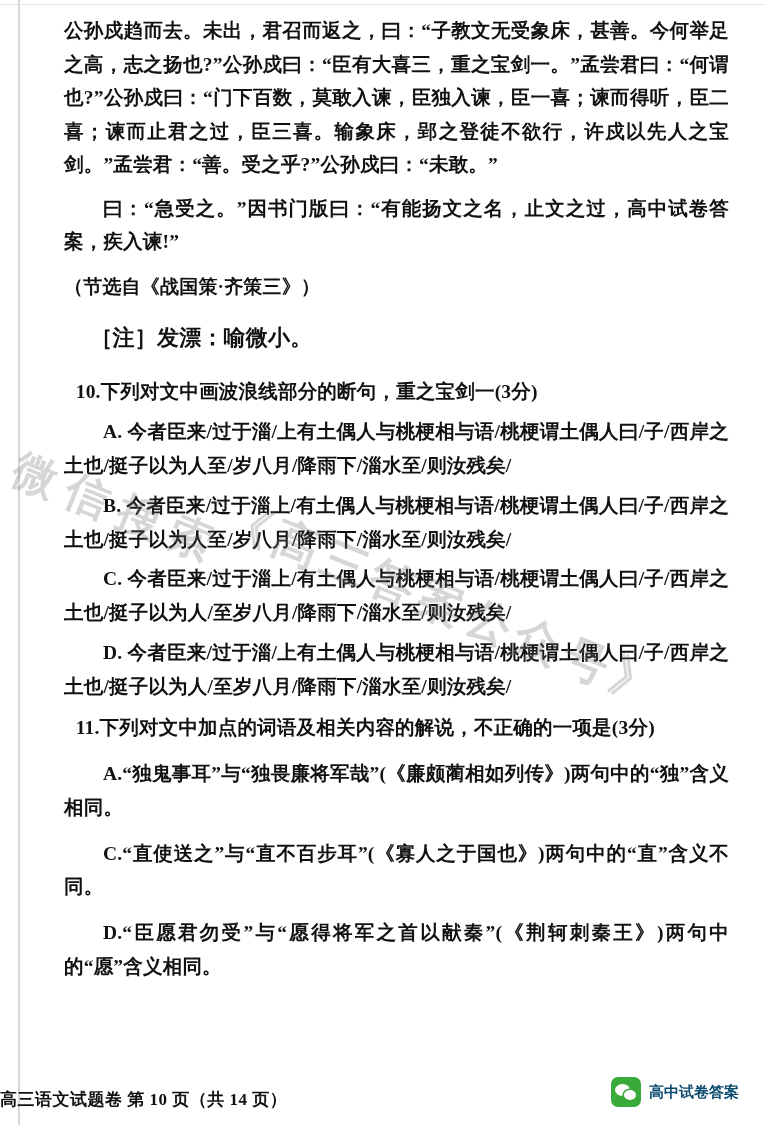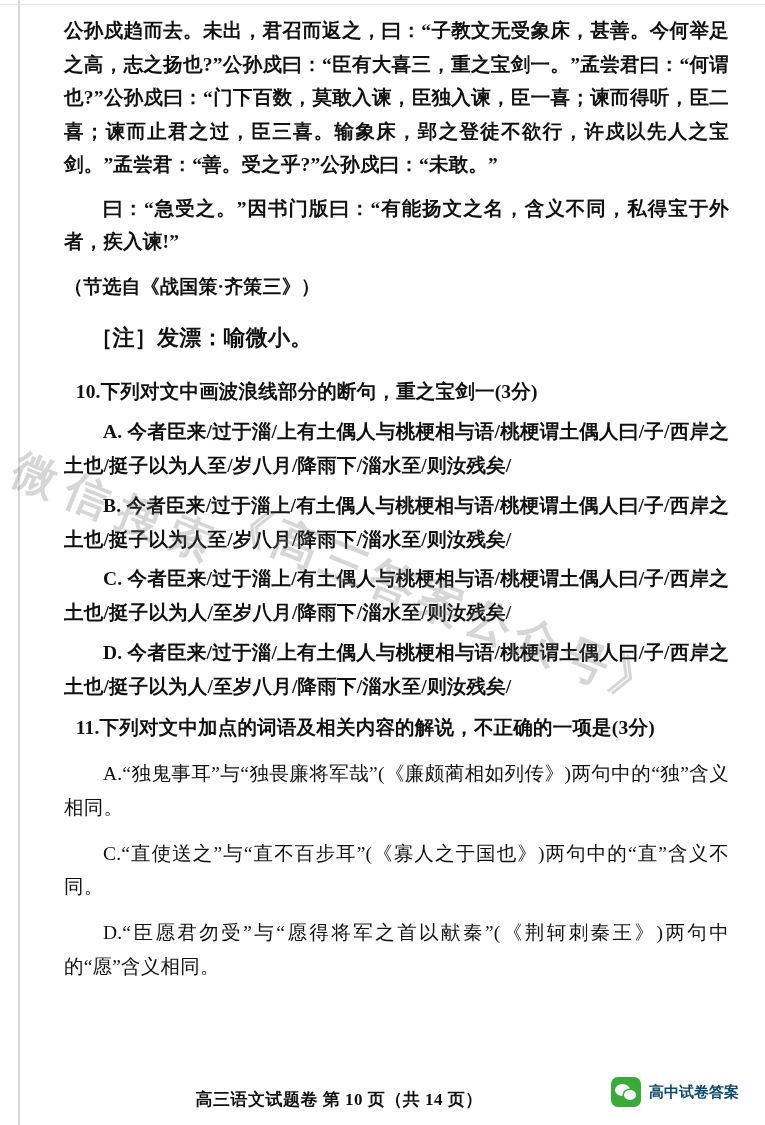--- a/index.html
+++ b/index.html
@@ -82,32 +82,31 @@
   }
   .q11head {
     margin-top: 7px;
     font-size: 19.5px;
     font-weight: 700;
     text-indent: 0.6em;
   }
   .opt11 {
     margin-top: 12px;
     font-size: 19.5px;
-    font-weight: 400;
+    font-weight: 700;
     text-indent: 2em;
     line-height: 1.74;
   }
 
   
   .footer {
     position: absolute;
     left: 0;
     bottom: 14px;
     width: 678px;
-    text-align: center;
     font-size: 17px;
     font-weight: 700;
     letter-spacing: 0.5px;
   }
 
   
   .watermark {
     position: absolute;
     left: 10px;
     top: 420px;
@@ -185,21 +184,21 @@
 </style>
 </head>
 <body>
 
 <div class="page">
   <div class="scan-edge-left"></div>
   <div class="scan-edge-top"></div>
 
   <p class="body-text">公孙戍趋而去。未出，君召而返之，曰：“子教文无受象床，甚善。今何举足之高，志之扬也?”公孙戍曰：“臣有大喜三，重之宝剑一。”孟尝君曰：“何谓也?”公孙戍曰：“门下百数，莫敢入谏，臣独入谏，臣一喜；谏而得听，臣二喜；谏而止君之过，臣三喜。输象床，郢之登徒不欲行，许戍以先人之宝剑。”孟尝君：“善。受之乎?”公孙戍曰：“未敢。”</p>
 
-  <p class="body-text indent2" style="margin-top:10px;">曰：“急受之。”因书门版曰：“有能扬文之名，含义不同，私得宝于外者，疾入谏!”</p>
+  <p class="body-text indent2" style="margin-top:10px;">曰：“急受之。”因书门版曰：“有能扬文之名，止文之过，高中试卷答案，疾入谏!”</p>
 
   <p class="src-line">（节选自《战国策·齐策三》）</p>
 
   <p class="note">［注］发漂：喻微小。</p>
 
   <p class="qhead"><span>10.</span><span>下列对文中画波浪线部分的断句，重之宝剑一(3分)</span></p>
 
   <p class="opt">A. 今者臣来/过于淄/上有土偶人与桃梗相与语/桃梗谓土偶人曰/子/西岸之土也/挺子以为人至/岁八月/降雨下/淄水至/则汝残矣/</p>
   <p class="opt">B. 今者臣来/过于淄上/有土偶人与桃梗相与语/桃梗谓土偶人曰/子/西岸之土也/挺子以为人至/岁八月/降雨下/淄水至/则汝残矣/</p>
   <p class="opt">C. 今者臣来/过于淄上/有土偶人与桃梗相与语/桃梗谓土偶人曰/子/西岸之土也/挺子以为人/至岁八月/降雨下/淄水至/则汝残矣/</p>

